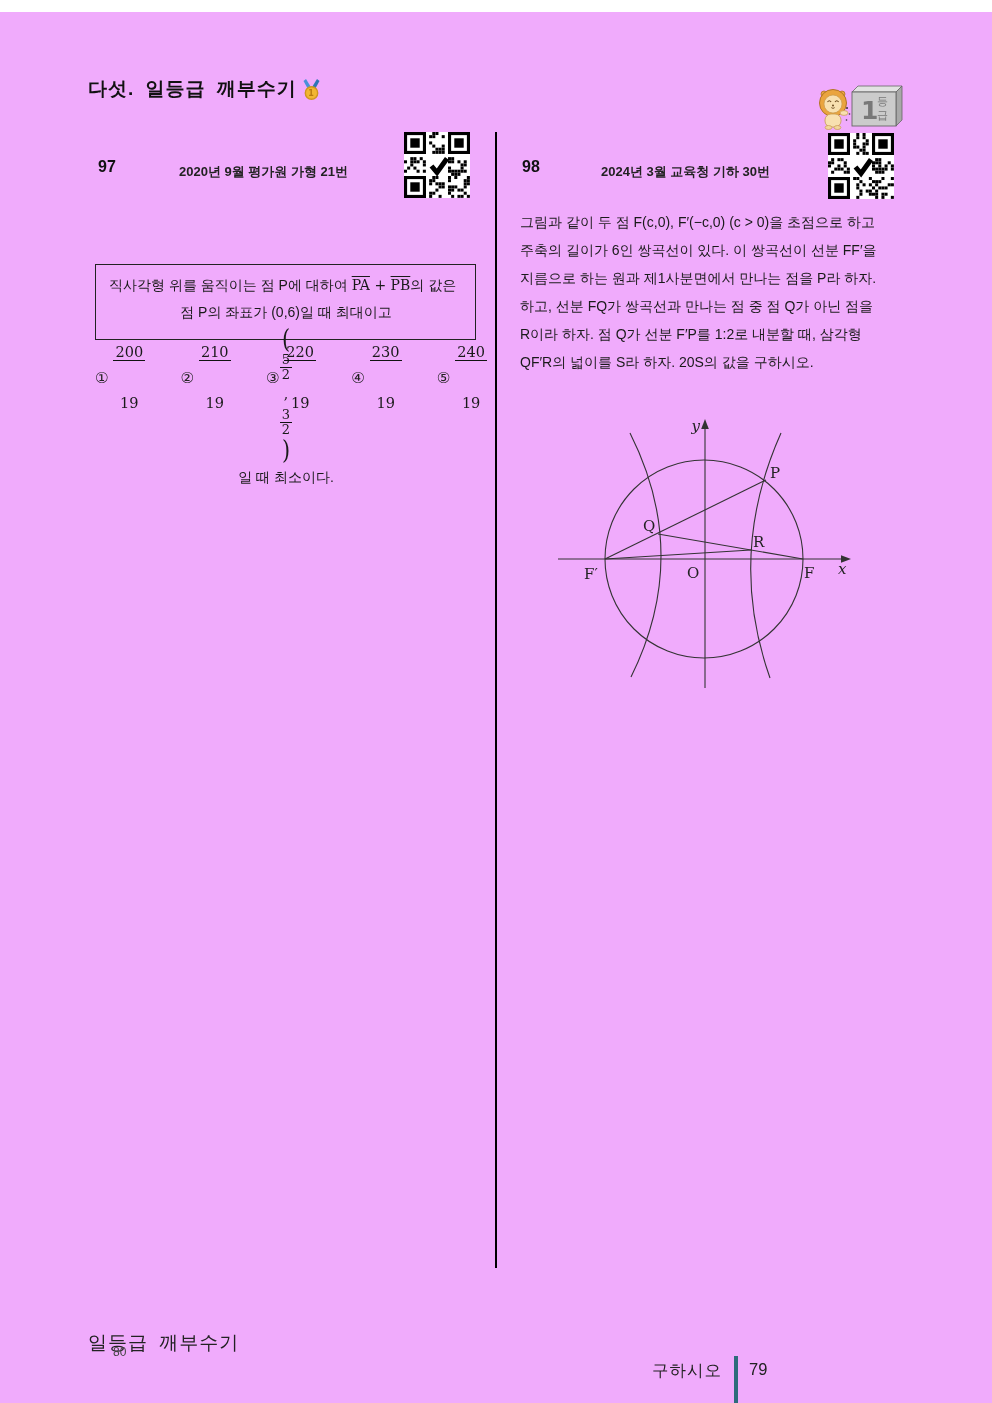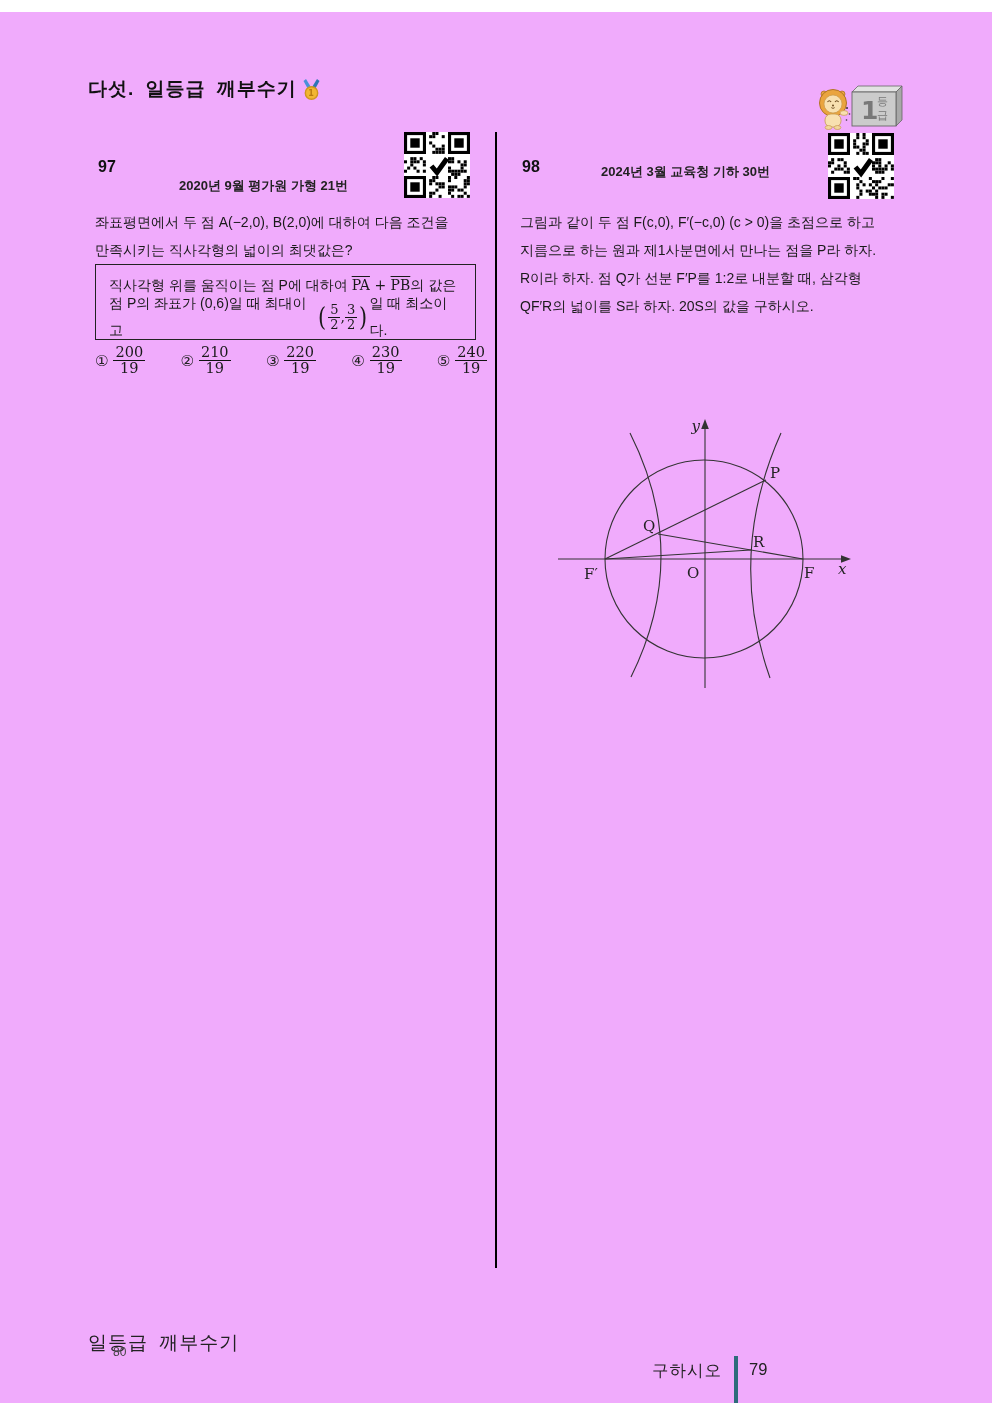--- a/index.html
+++ b/index.html
@@ -31,35 +31,35 @@
   .qr svg { width:100%; height:100%; }
 
   
   .ptext { font-size:14px; line-height:28px; color:#1a1a1a; }
   .serif { font-family:"DejaVu Serif","Liberation Serif",serif; }
   .ovl { text-decoration:overline; font-family:"DejaVu Serif",serif; }
 
   
   .cond-box { left:95px; top:252px; width:381px; height:76px;
     border:1.2px solid #222; padding:7px 12px 0 13px; font-size:14px; line-height:27px;}
-  .cond-line2 { display:flex; align-items:center; height:36px; }
+  .cond-line2 { display:flex; align-items:center; height:36px;flex-direction:column; }
 
   .frac { display:inline-flex; flex-direction:column; align-items:center;
     vertical-align:middle; font-family:"DejaVu Serif",serif; line-height:1.05; }
   .frac .num { border-bottom:1.3px solid #111; padding:0 2px; }
   .frac .den { padding:0 2px; }
   .bigparen { font-size:26px; font-weight:400; font-family:"DejaVu Serif",serif;
     transform:scaleX(.8); display:inline-block; margin:0 1px; }
 
   
   .choices { left:95px; top:333px; width:392px; display:flex;
     justify-content:space-between; }
   .choice { display:flex; align-items:center; gap:5px; }
   .choice .mark { font-family:"DejaVu Sans",sans-serif; font-size:15px; color:#222; }
-  .choice .frac { font-size:14.5px; }
+  .choice .frac { font-size:14.5px;gap:35px; }
 
   
   .figure { left:553px; top:403px; width:312px; height:282px; }
   .figure svg { width:100%; height:100%; }
   .fig-stroke { fill:none; stroke:#333; stroke-width:1.1; }
   .fig-label { font-family:"DejaVu Serif","Liberation Serif",serif;
     font-size:15px; fill:#222; }
   .fig-label.it { font-style:italic; }
 
   
@@ -111,21 +111,21 @@
       <rect x="9" y="32" width="16" height="13" rx="6" fill="#f8e0b0" stroke="#c79a4f" stroke-width="0.8"></rect>
       <ellipse cx="28" cy="31" rx="4" ry="2.4" fill="#f8e0b0" stroke="#c79a4f" stroke-width="0.7"></ellipse>
       <ellipse cx="12.5" cy="45.5" rx="3.4" ry="2" fill="#f3d69c" stroke="#c79a4f" stroke-width="0.7"></ellipse>
       <ellipse cx="21.5" cy="45.5" rx="3.4" ry="2" fill="#f3d69c" stroke="#c79a4f" stroke-width="0.7"></ellipse>
     </svg>
   </div>
 
   <div class="abs col-divider"></div>
 
   <div class="abs prob-num" style="left:98px; top:146px;">97</div>
-  <div class="abs prob-src" style="left:179px; top:165px;">2020년 9월 평가원 가형 21번</div>
+  <div class="abs prob-src" style="left:179px; top:151px;">2020년 9월 평가원 가형 21번</div>
 
   <div class="abs qr" style="left:404px; top:118px;">
     <svg viewBox="0 0 66 66">
       <rect x="0" y="0" width="66" height="66" fill="#fff"></rect>
       <g fill="#000" class="qr-rand">
           <rect x="28.29" y="0.00" width="3.02" height="3.02"></rect>
           <rect x="31.43" y="0.00" width="3.02" height="3.02"></rect>
           <rect x="25.14" y="3.14" width="3.02" height="3.02"></rect>
           <rect x="28.29" y="3.14" width="3.02" height="3.02"></rect>
           <rect x="37.71" y="3.14" width="3.02" height="3.02"></rect>
@@ -220,24 +220,20 @@
           <rect x="50.3" y="6.3" width="9.4" height="9.4"></rect>
         <rect x="0" y="44" width="22" height="22"></rect>
           <rect x="3.1" y="47.1" width="15.8" height="15.8" fill="#fff"></rect>
           <rect x="6.3" y="50.3" width="9.4" height="9.4"></rect>
       </g>
       <rect x="22" y="22" width="22" height="22" rx="3" fill="#fff"></rect>
       <path d="M27.5 34 l5.5 6.5 l10 -14" fill="none" stroke="#000" stroke-width="5"></path>
     </svg>
   </div>
 
-  <div class="abs ptext" style="left:95px; top:196px; width:395px;">
-    <div>좌표평면에서 두 점 A(−2,0), B(2,0)에 대하여 다음 조건을</div>
-    <div>만족시키는 직사각형의 넓이의 최댓값은?</div>
-  </div>
 
   <div class="abs cond-box">
     <div>
       <span>직사각형 위를 움직이는 점 P에 대하여 </span><span class="ovl">PA</span><span class="serif"> + </span><span class="ovl">PB</span><span>의 값은</span>
     </div>
     <div class="cond-line2">
       <span>점 P의 좌표가 (0,6)일 때 최대이고 </span>
         <span class="bigparen">(</span>
         <span class="frac" style="font-size:13px;">
           <span class="num">5</span>
@@ -396,21 +392,23 @@
           <rect x="3.1" y="47.1" width="15.8" height="15.8" fill="#fff"></rect>
           <rect x="6.3" y="50.3" width="9.4" height="9.4"></rect>
       </g>
       <rect x="22" y="22" width="22" height="22" rx="3" fill="#fff"></rect>
       <path d="M27.5 34 l5.5 6.5 l10 -14" fill="none" stroke="#000" stroke-width="5"></path>
     </svg>
   </div>
 
   <div class="abs ptext" style="left:520px; top:196px; width:410px;">
     <div>그림과 같이 두 점 F(c,0), F′(−c,0) (c &gt; 0)을 초점으로 하고</div>
+    <div>주축의 길이가 6인 쌍곡선이 있다. 이 쌍곡선이 선분 FF′을</div>
     <div>지름으로 하는 원과 제1사분면에서 만나는 점을 P라 하자.</div>
+    <div>하고, 선분 FQ가 쌍곡선과 만나는 점 중 점 Q가 아닌 점을</div>
     <div>R이라 하자. 점 Q가 선분 F′P를 1:2로 내분할 때, 삼각형</div>
     <div>QF′R의 넓이를 S라 하자. 20S의 값을 구하시오.</div>
   </div>
 
   <div class="abs figure">
     <svg viewBox="555 405 312 282">
 
       <line x1="560" y1="549" x2="850" y2="549" class="fig-stroke"></line>
       <polygon points="843,545.2 853,549 843,552.8" fill="#333"></polygon>
       <line x1="707" y1="414" x2="707" y2="678" class="fig-stroke"></line>

